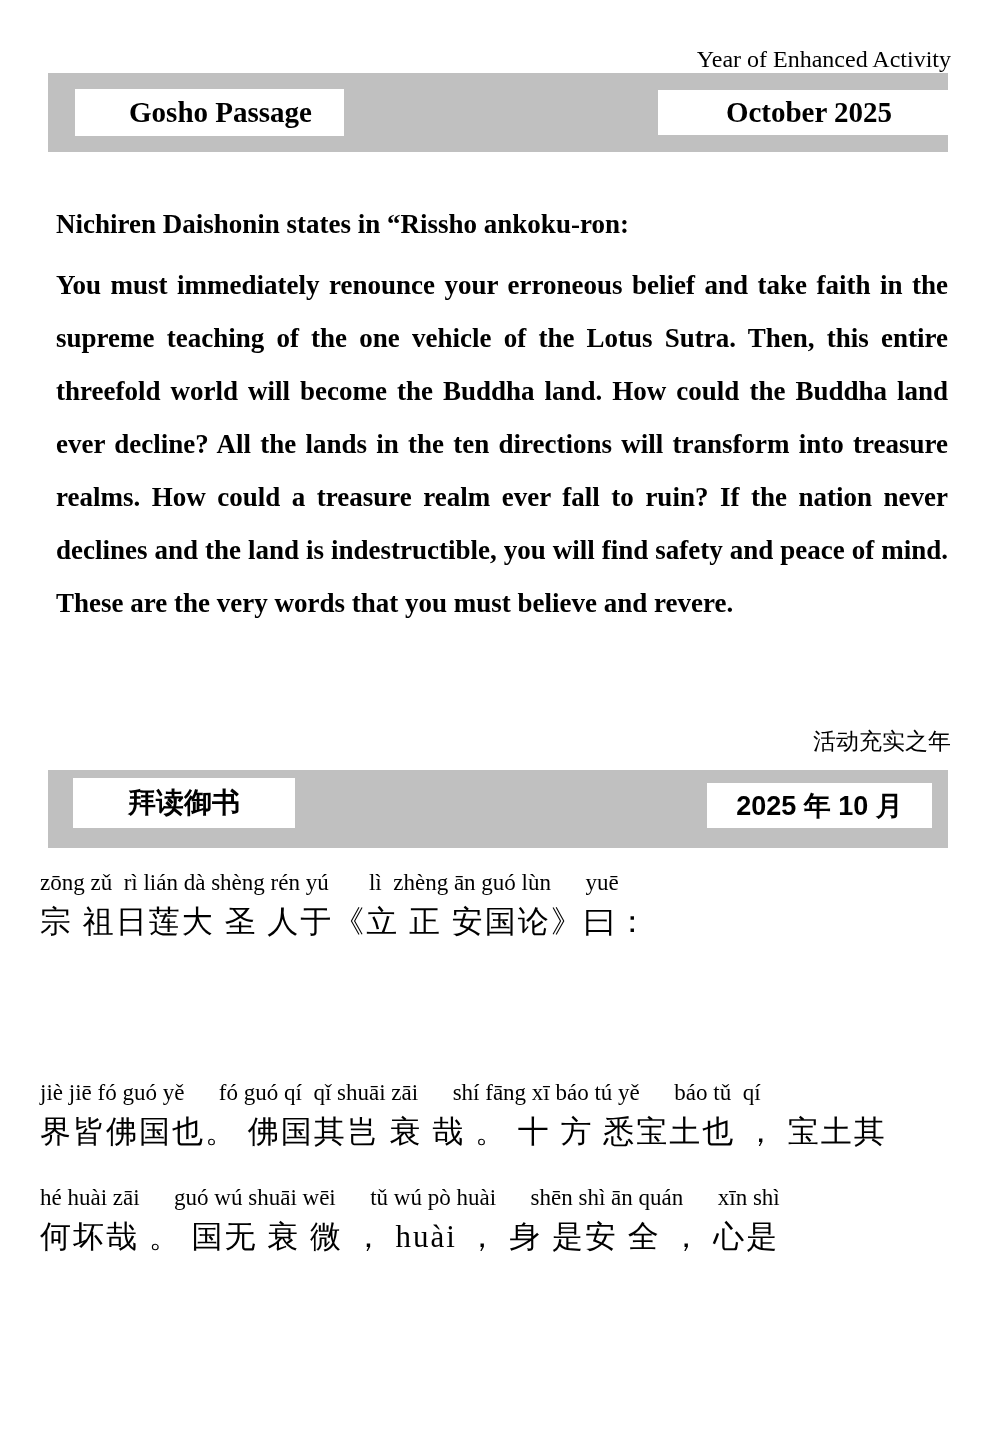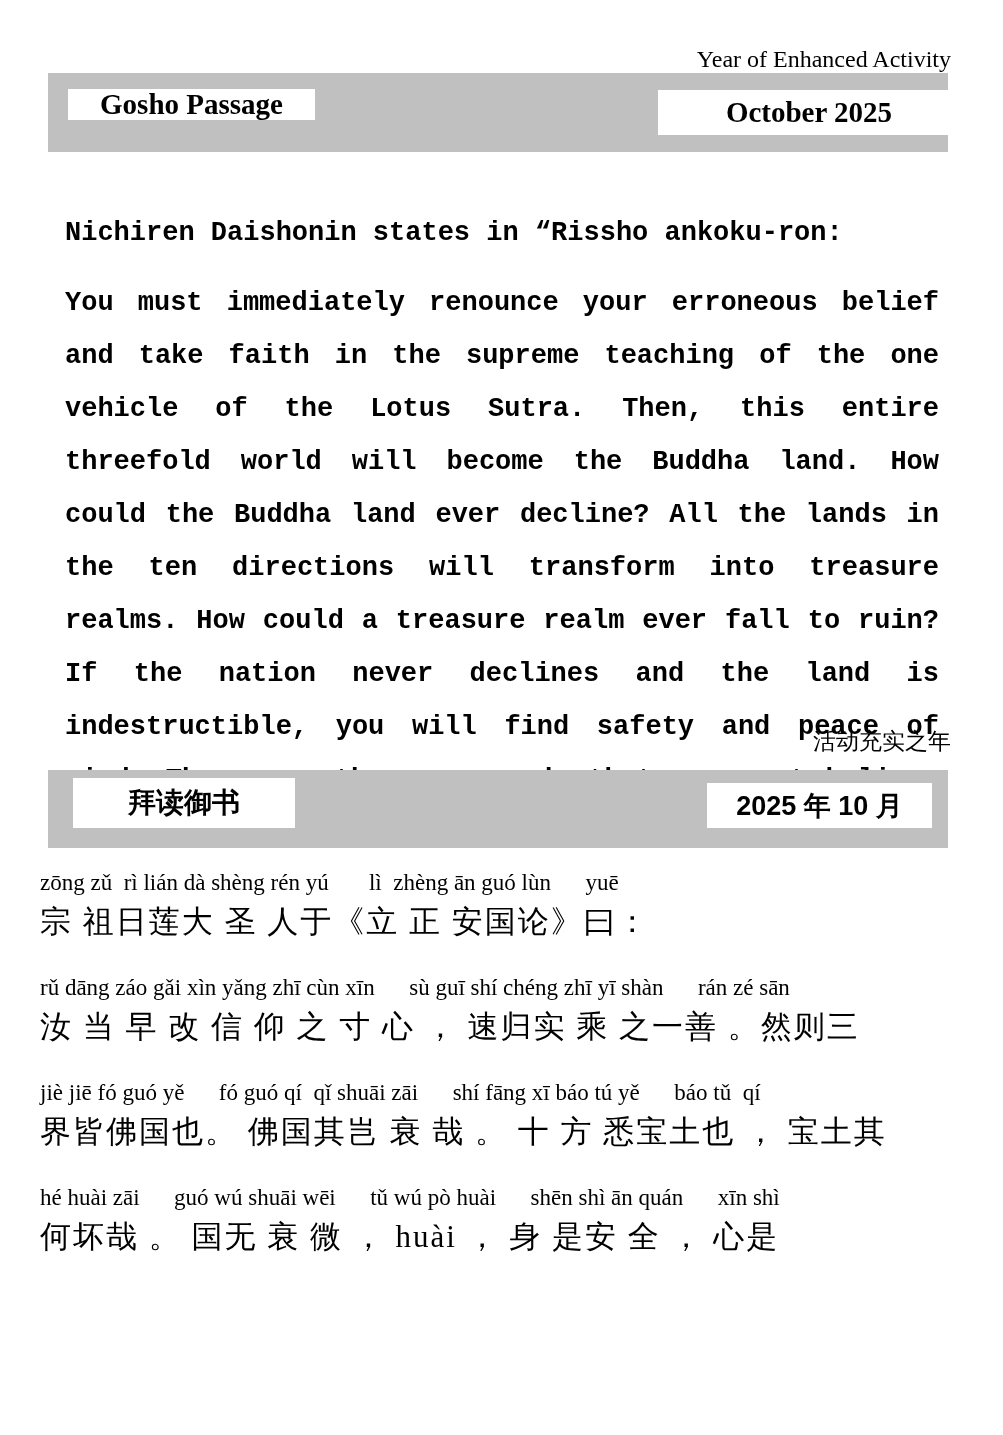--- a/index.html
+++ b/index.html
@@ -28,33 +28,33 @@
     position: absolute; left: 48px; width: 900px;
     background: #c0c0c0;
   }
   .banner.en { top: 73px; height: 79px; }
   .banner.zh { top: 770px; height: 78px; }
   .banner-box {
     position: absolute; background: #ffffff;
     display: flex; align-items: center; justify-content: center;
     font-weight: bold; text-align: center;
   }
-  .banner.en .box-left  { left: 20px;  top: 16px; width: 247px; height: 31px; font-size: 29px; }
+  .banner.en .box-left  { left: 27px;  top: 16px; width: 247px; height: 47px; font-size: 29px; padding-left: 22px; }
   .banner.en .box-right { left: 610px; top: 17px; width: 302px; height: 45px; font-size: 29px; }
   .banner.zh .box-left  { left: 25px;  top: 8px;  width: 222px; height: 50px; font-size: 28px;
                           font-family: "Liberation Sans", sans-serif; }
   .banner.zh .box-right { left: 659px; top: 13px; width: 225px; height: 45px; font-size: 27px;
                           font-family: "Liberation Sans", sans-serif; }
 
   
   .passage-en {
     position: absolute; left: 48px; top: 190px; width: 908px;
     font-size: 27px; font-weight: bold; line-height: 53px;
   }
-  .passage-en p { margin: 17px; font-family: Liberation Mono, monospace; }
+  .passage-en p { margin: 8px; }
   .passage-en .body { text-align: justify; }
 
   
   .zh-line { position: absolute; left: 40px; width: 910px; }
   .zh-line .pinyin {
     font-size: 23px; white-space: pre;
     font-family: "Liberation Serif", serif;
   }
   .zh-line .hanzi {
     margin-top: 5px; font-size: 31px; white-space: pre;
@@ -96,24 +96,20 @@
     </div>
     <div class="banner-box box-right">
       <span>2025 年 10 月</span>
     </div>
   </div>
 
   <div class="zh-line zh-line-0">
     <div class="pinyin">zōng zǔ  rì lián dà shèng rén yú       lì  zhèng ān guó lùn      yuē</div>
     <div class="hanzi">宗 祖日莲大 圣 人于《立 正 安国论》曰：</div>
   </div>
-  <div class="zh-line zh-line-1">
-    <div class="pinyin">rǔ dāng záo gǎi xìn yǎng zhī cùn xīn      sù guī shí chéng zhī yī shàn      rán zé sān</div>
-    <div class="hanzi">汝 当 早 改 信 仰 之 寸 心 ， 速归实 乘 之一善 。然则三</div>
-  </div>
   <div class="zh-line zh-line-2">
     <div class="pinyin">jiè jiē fó guó yě      fó guó qí  qǐ shuāi zāi      shí fāng xī báo tú yě      báo tǔ  qí</div>
     <div class="hanzi">界皆佛国也。 佛国其岂 衰 哉 。 十 方 悉宝土也 ， 宝土其</div>
   </div>
   <div class="zh-line zh-line-3">
     <div class="pinyin">hé huài zāi      guó wú shuāi wēi      tǔ wú pò huài      shēn shì ān quán      xīn shì</div>
     <div class="hanzi">何坏哉 。 国无 衰 微 ， huài ， 身 是安 全 ， 心是</div>
   </div>
 
 </div>

